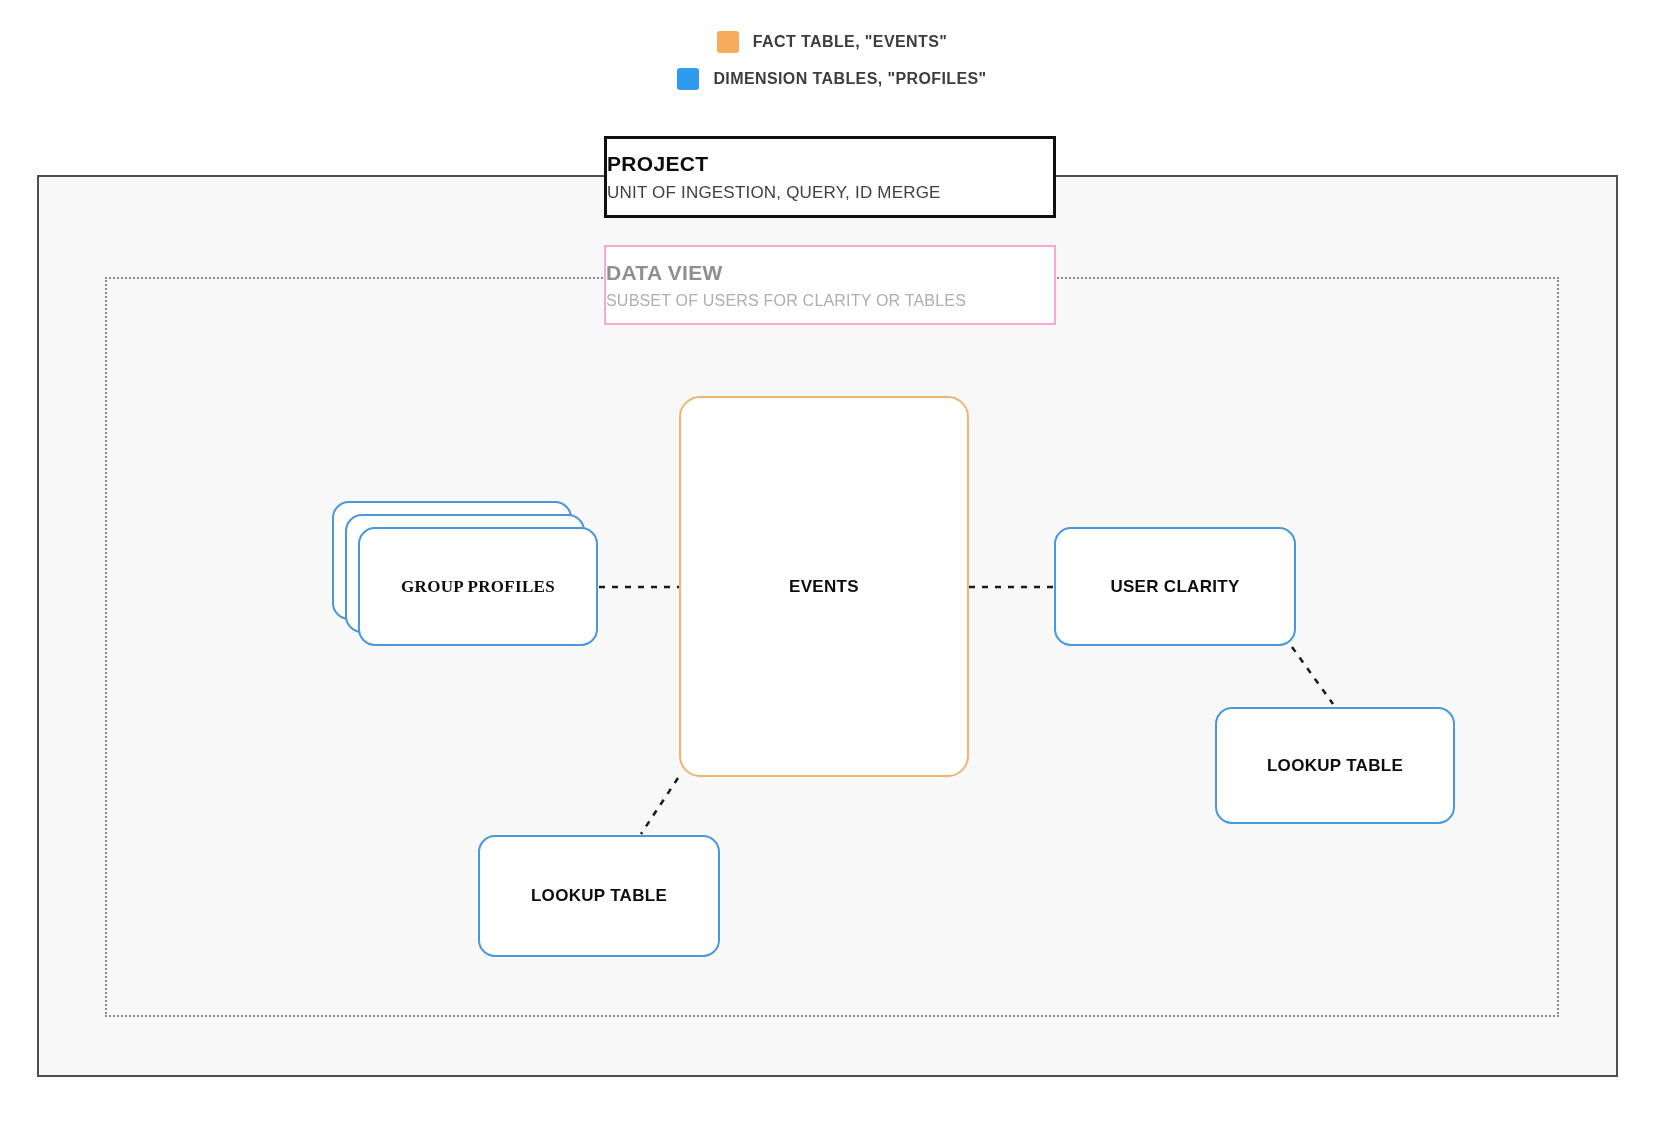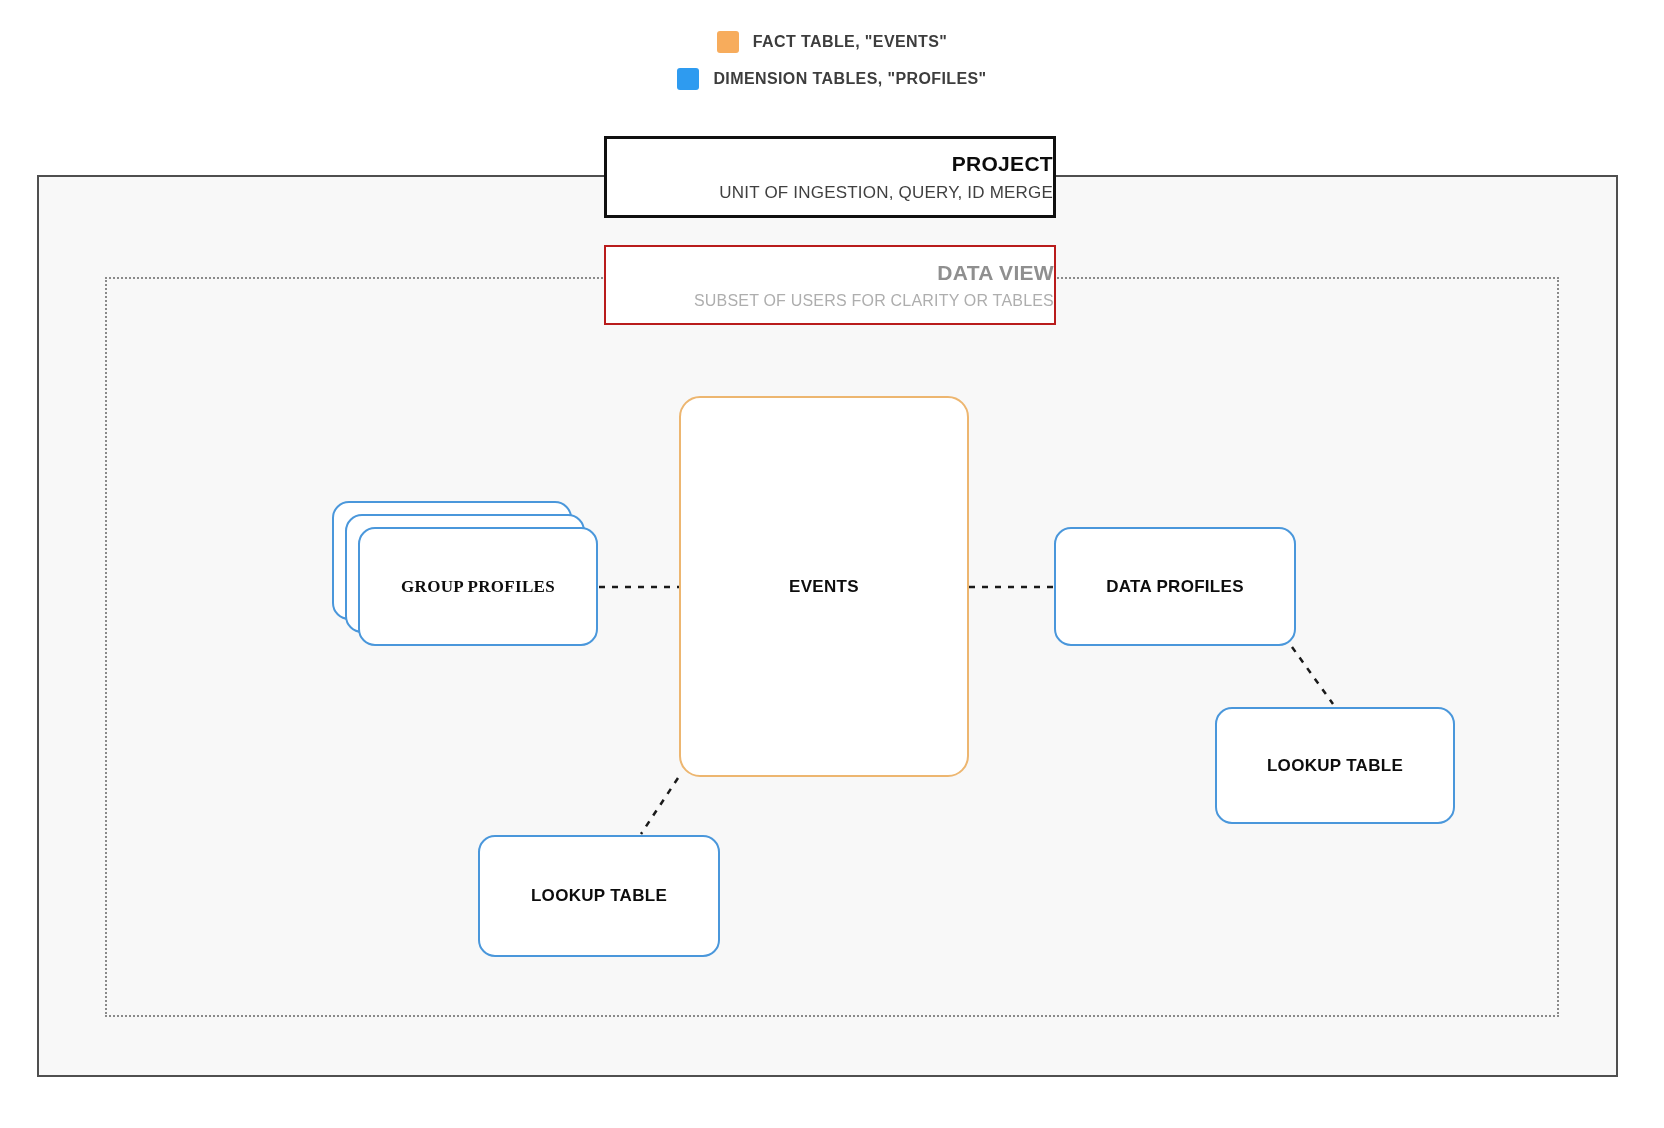--- a/index.html
+++ b/index.html
@@ -72,21 +72,21 @@
 
   
   .title-box {
     position: absolute;
     left: 604px;
     width: 452px;
     box-sizing: border-box;
     background: #ffffff;
     display: flex;
     flex-direction: column;
-    align-items: flex-end;
+    align-items: flex-start;
     justify-content: center;
     gap: 7px;
     text-align: center;
     z-index: 5;
   }
   .project-box {
     top: 136px;
     height: 82px;
     border: 3px solid #101010;
   }
@@ -97,21 +97,21 @@
     letter-spacing: 0.3px;
   }
   .project-box .box-subtitle {
     font-size: 17px;
     color: #404040;
     letter-spacing: 0.2px;
   }
   .dataview-box {
     top: 245px;
     height: 80px;
-    border: 2px solid #b91c1c;
+    border: 2px solid #f9a8d4;
   }
   .dataview-box .box-title {
     font-size: 21px;
     font-weight: bold;
     color: #8f8f8f;
     letter-spacing: 0.3px;
   }
   .dataview-box .box-subtitle {
     font-size: 16px;
     color: #aeaeae;
@@ -220,21 +220,21 @@
   <div class="stack-card middle" style="border-color: rgb(74, 151, 219);"></div>
   <div class="node dim-node group-profiles-node" style="border-color: rgb(74, 151, 219); font-family: Liberation Serif, serif;">
     <span class="node-label">GROUP PROFILES</span>
   </div>
 
   <div class="node events-node" style="border-color: rgb(237, 182, 112); border-radius: 21px;">
     <span class="node-label">EVENTS</span>
   </div>
 
   <div class="node dim-node user-profiles-node" style="border-color: rgb(74, 151, 219);">
-    <span class="node-label">DATA PROFILES</span>
+    <span class="node-label">USER CLARITY</span>
   </div>
 
   <div class="node dim-node lookup-right-node" style="border-color: rgb(74, 151, 219);">
     <span class="node-label">LOOKUP TABLE</span>
   </div>
 
   <div class="node dim-node lookup-bottom-node" style="border-color: rgb(74, 151, 219);">
     <span class="node-label">LOOKUP TABLE</span>
   </div>
 

